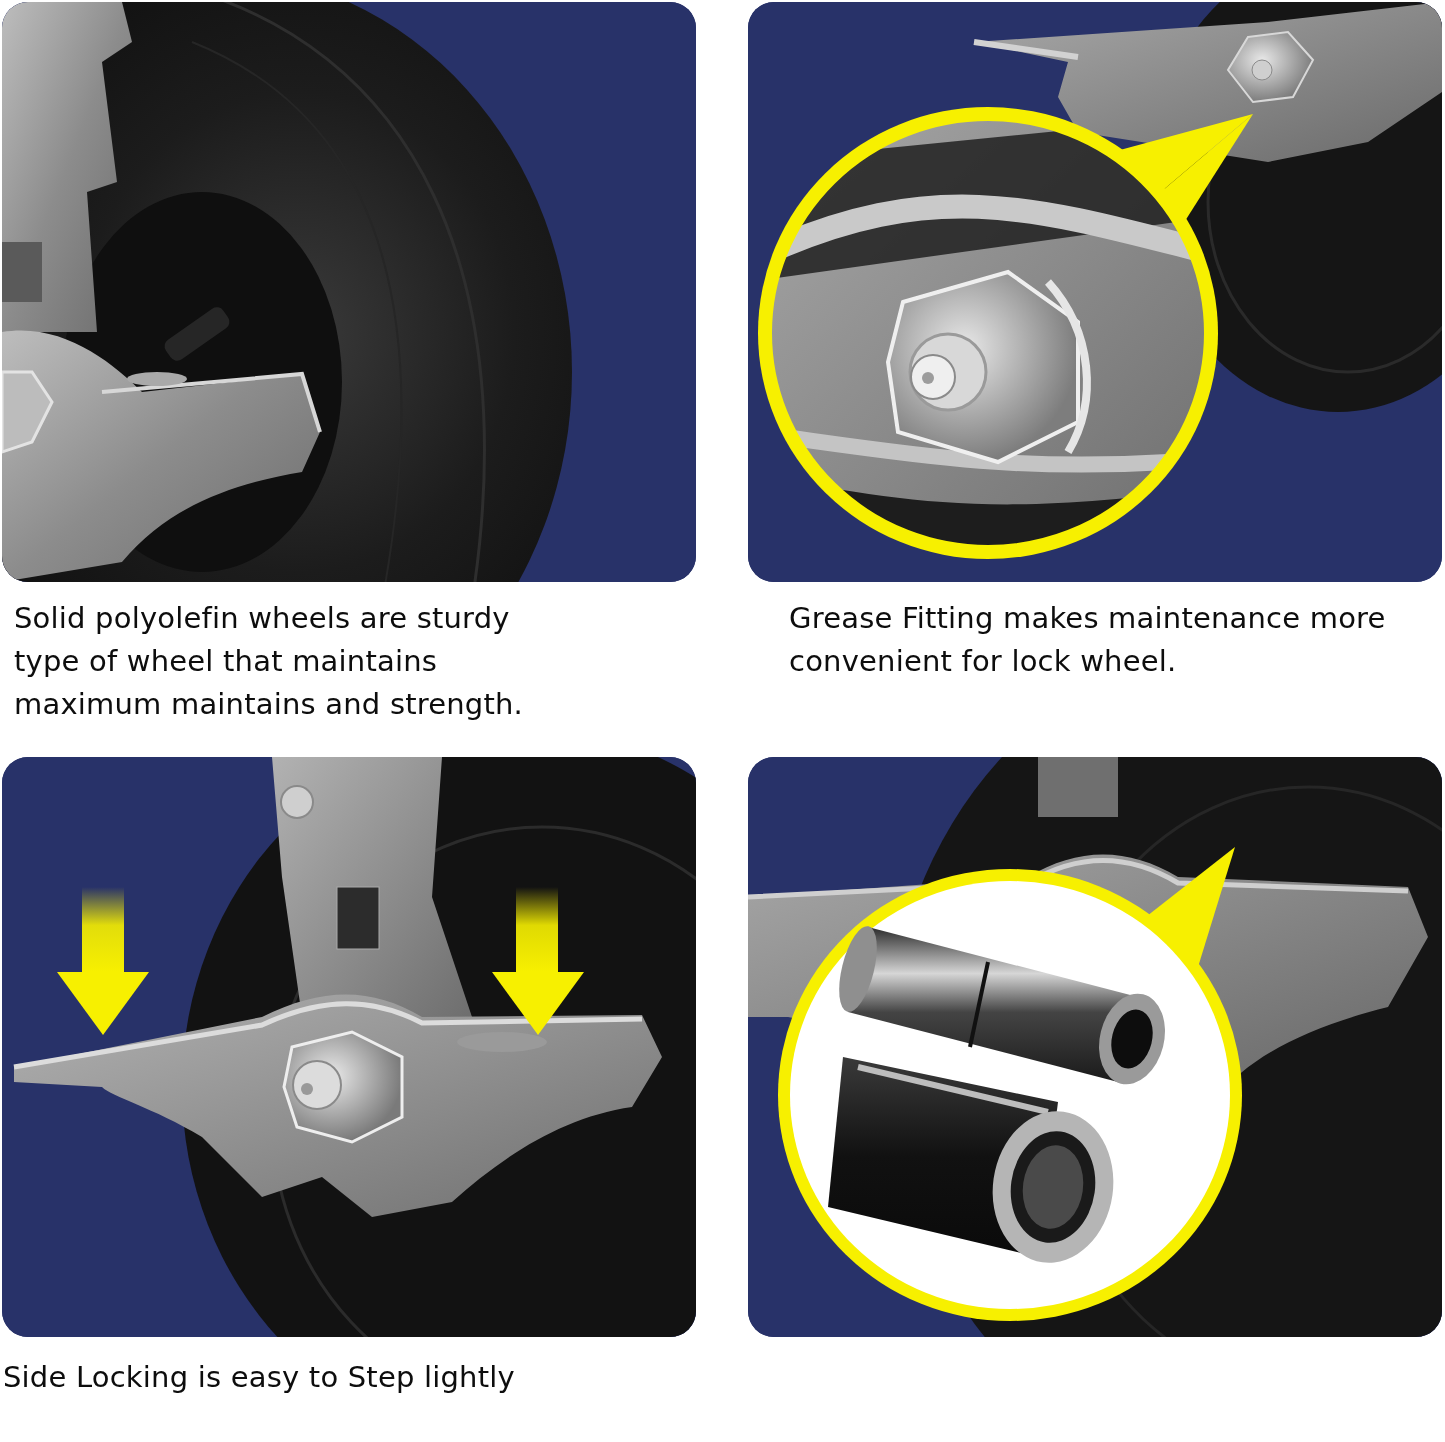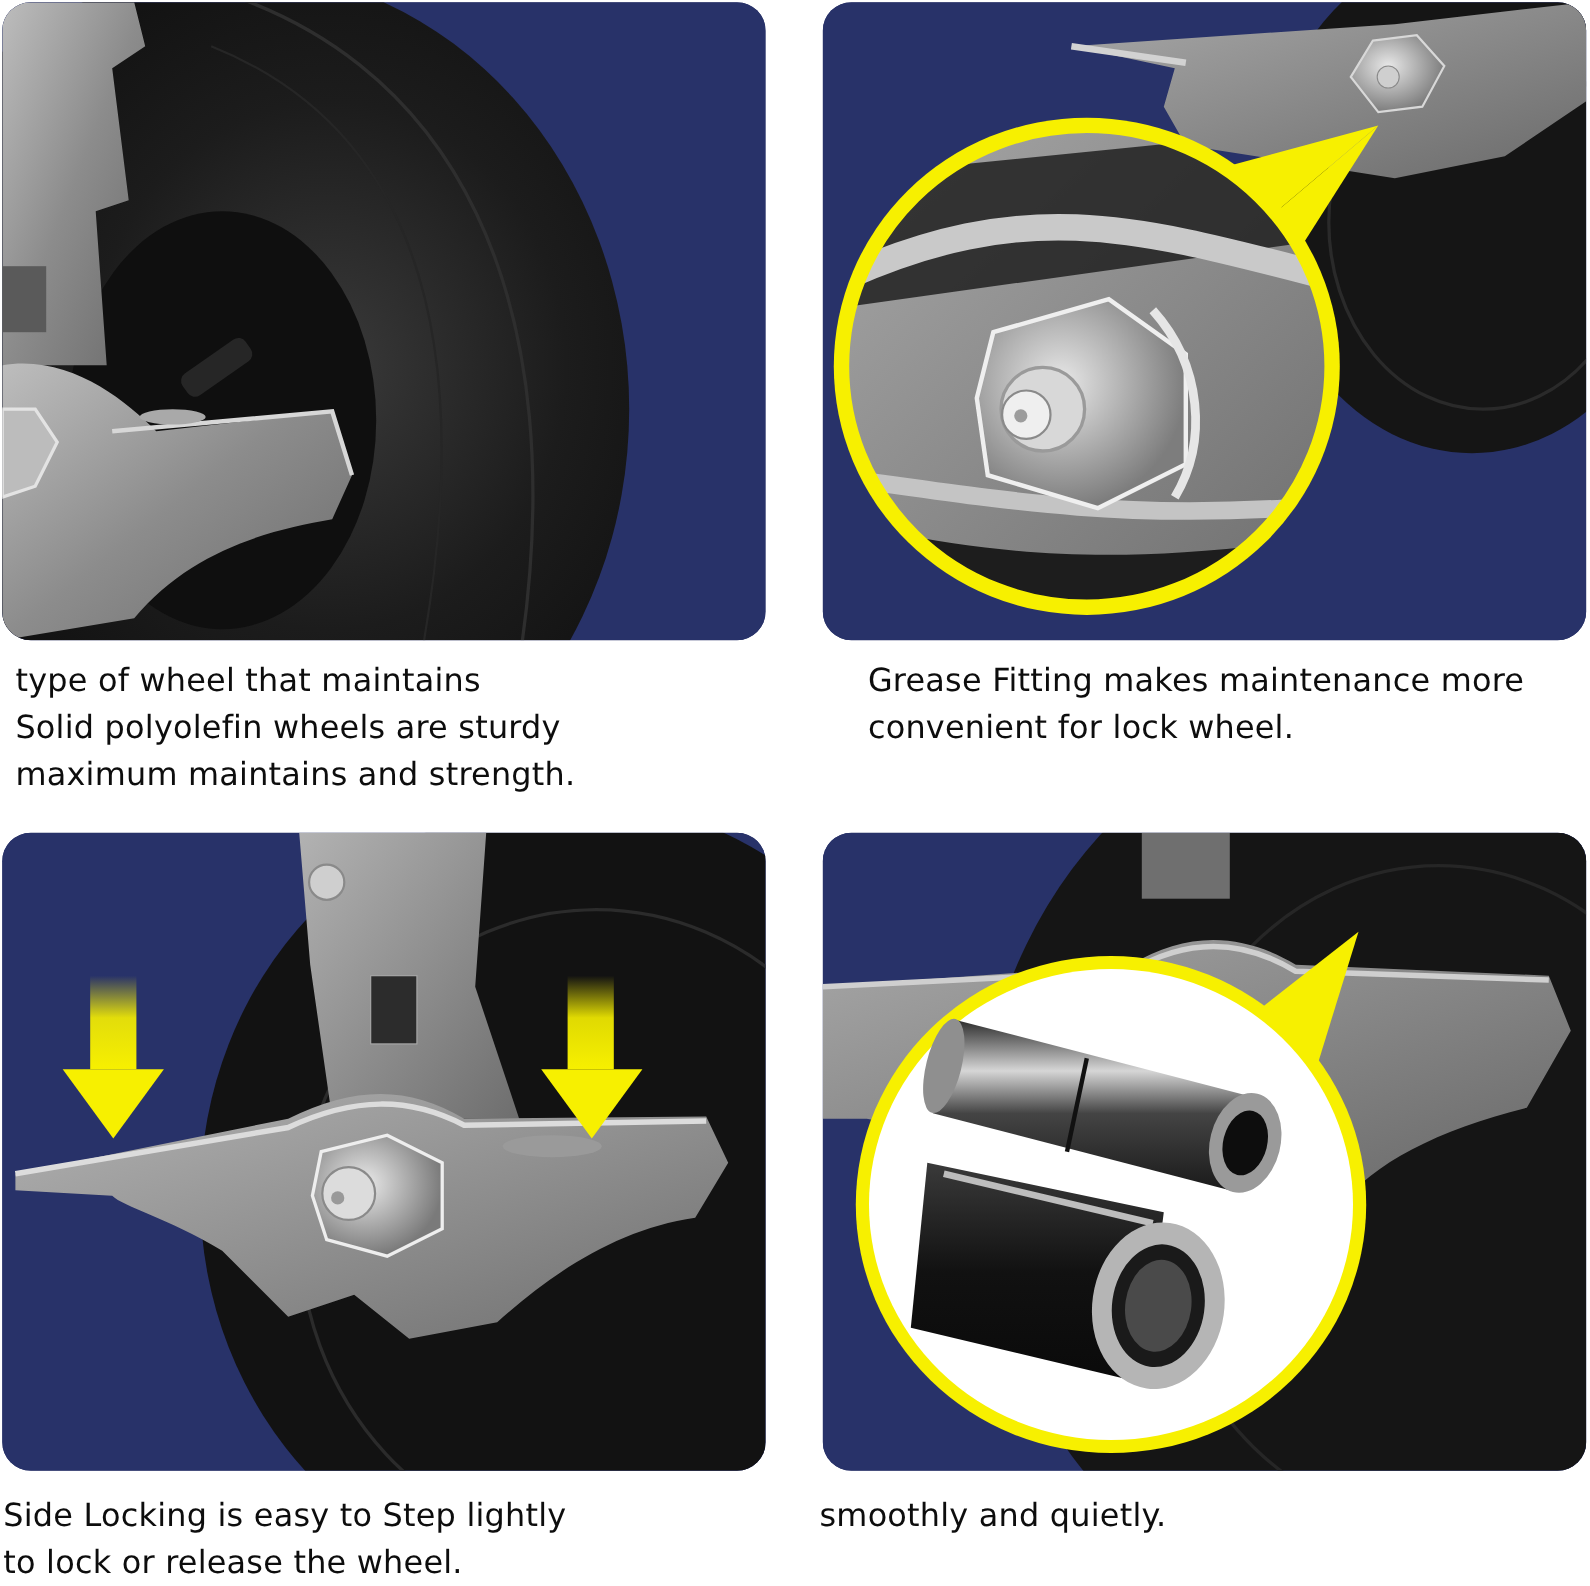--- a/index.html
+++ b/index.html
@@ -194,27 +194,25 @@
       <path d="M95 300 L 310 345 L 290 500 L 80 450 Z" fill="url(#bearing)"></path>
       <path d="M110 310 L 300 355" stroke="#bdbdbd" stroke-width="6"></path>
       <ellipse cx="305" cy="430" rx="60" ry="76" fill="#b5b5b5" transform="rotate(8 305 430)"></ellipse>
       <ellipse cx="305" cy="430" rx="42" ry="56" fill="#1a1a1a" transform="rotate(8 305 430)"></ellipse>
       <ellipse cx="305" cy="430" rx="30" ry="42" fill="#4a4a4a" transform="rotate(8 305 430)"></ellipse>
     </g>
   </svg>
 </div>
 
 <p class="caption" id="c1">
+  <span>Solid polyolefin wheels are sturdy</span>
   <span>type of wheel that maintains</span>
-  <span>Solid polyolefin wheels are sturdy</span>
   <span>maximum maintains and strength.</span>
 </p>
 <p class="caption" id="c2">
   <span>Grease Fitting makes maintenance more</span>
   <span>convenient for lock wheel.</span>
 </p>
 <p class="caption" id="c3">
   <span>Side Locking is easy to Step lightly</span>
-  <span>to lock or release the wheel.</span>
 </p>
 <p class="caption" id="c4">
-  <span>smoothly and quietly.</span>
 </p>
 
 </body></html>

